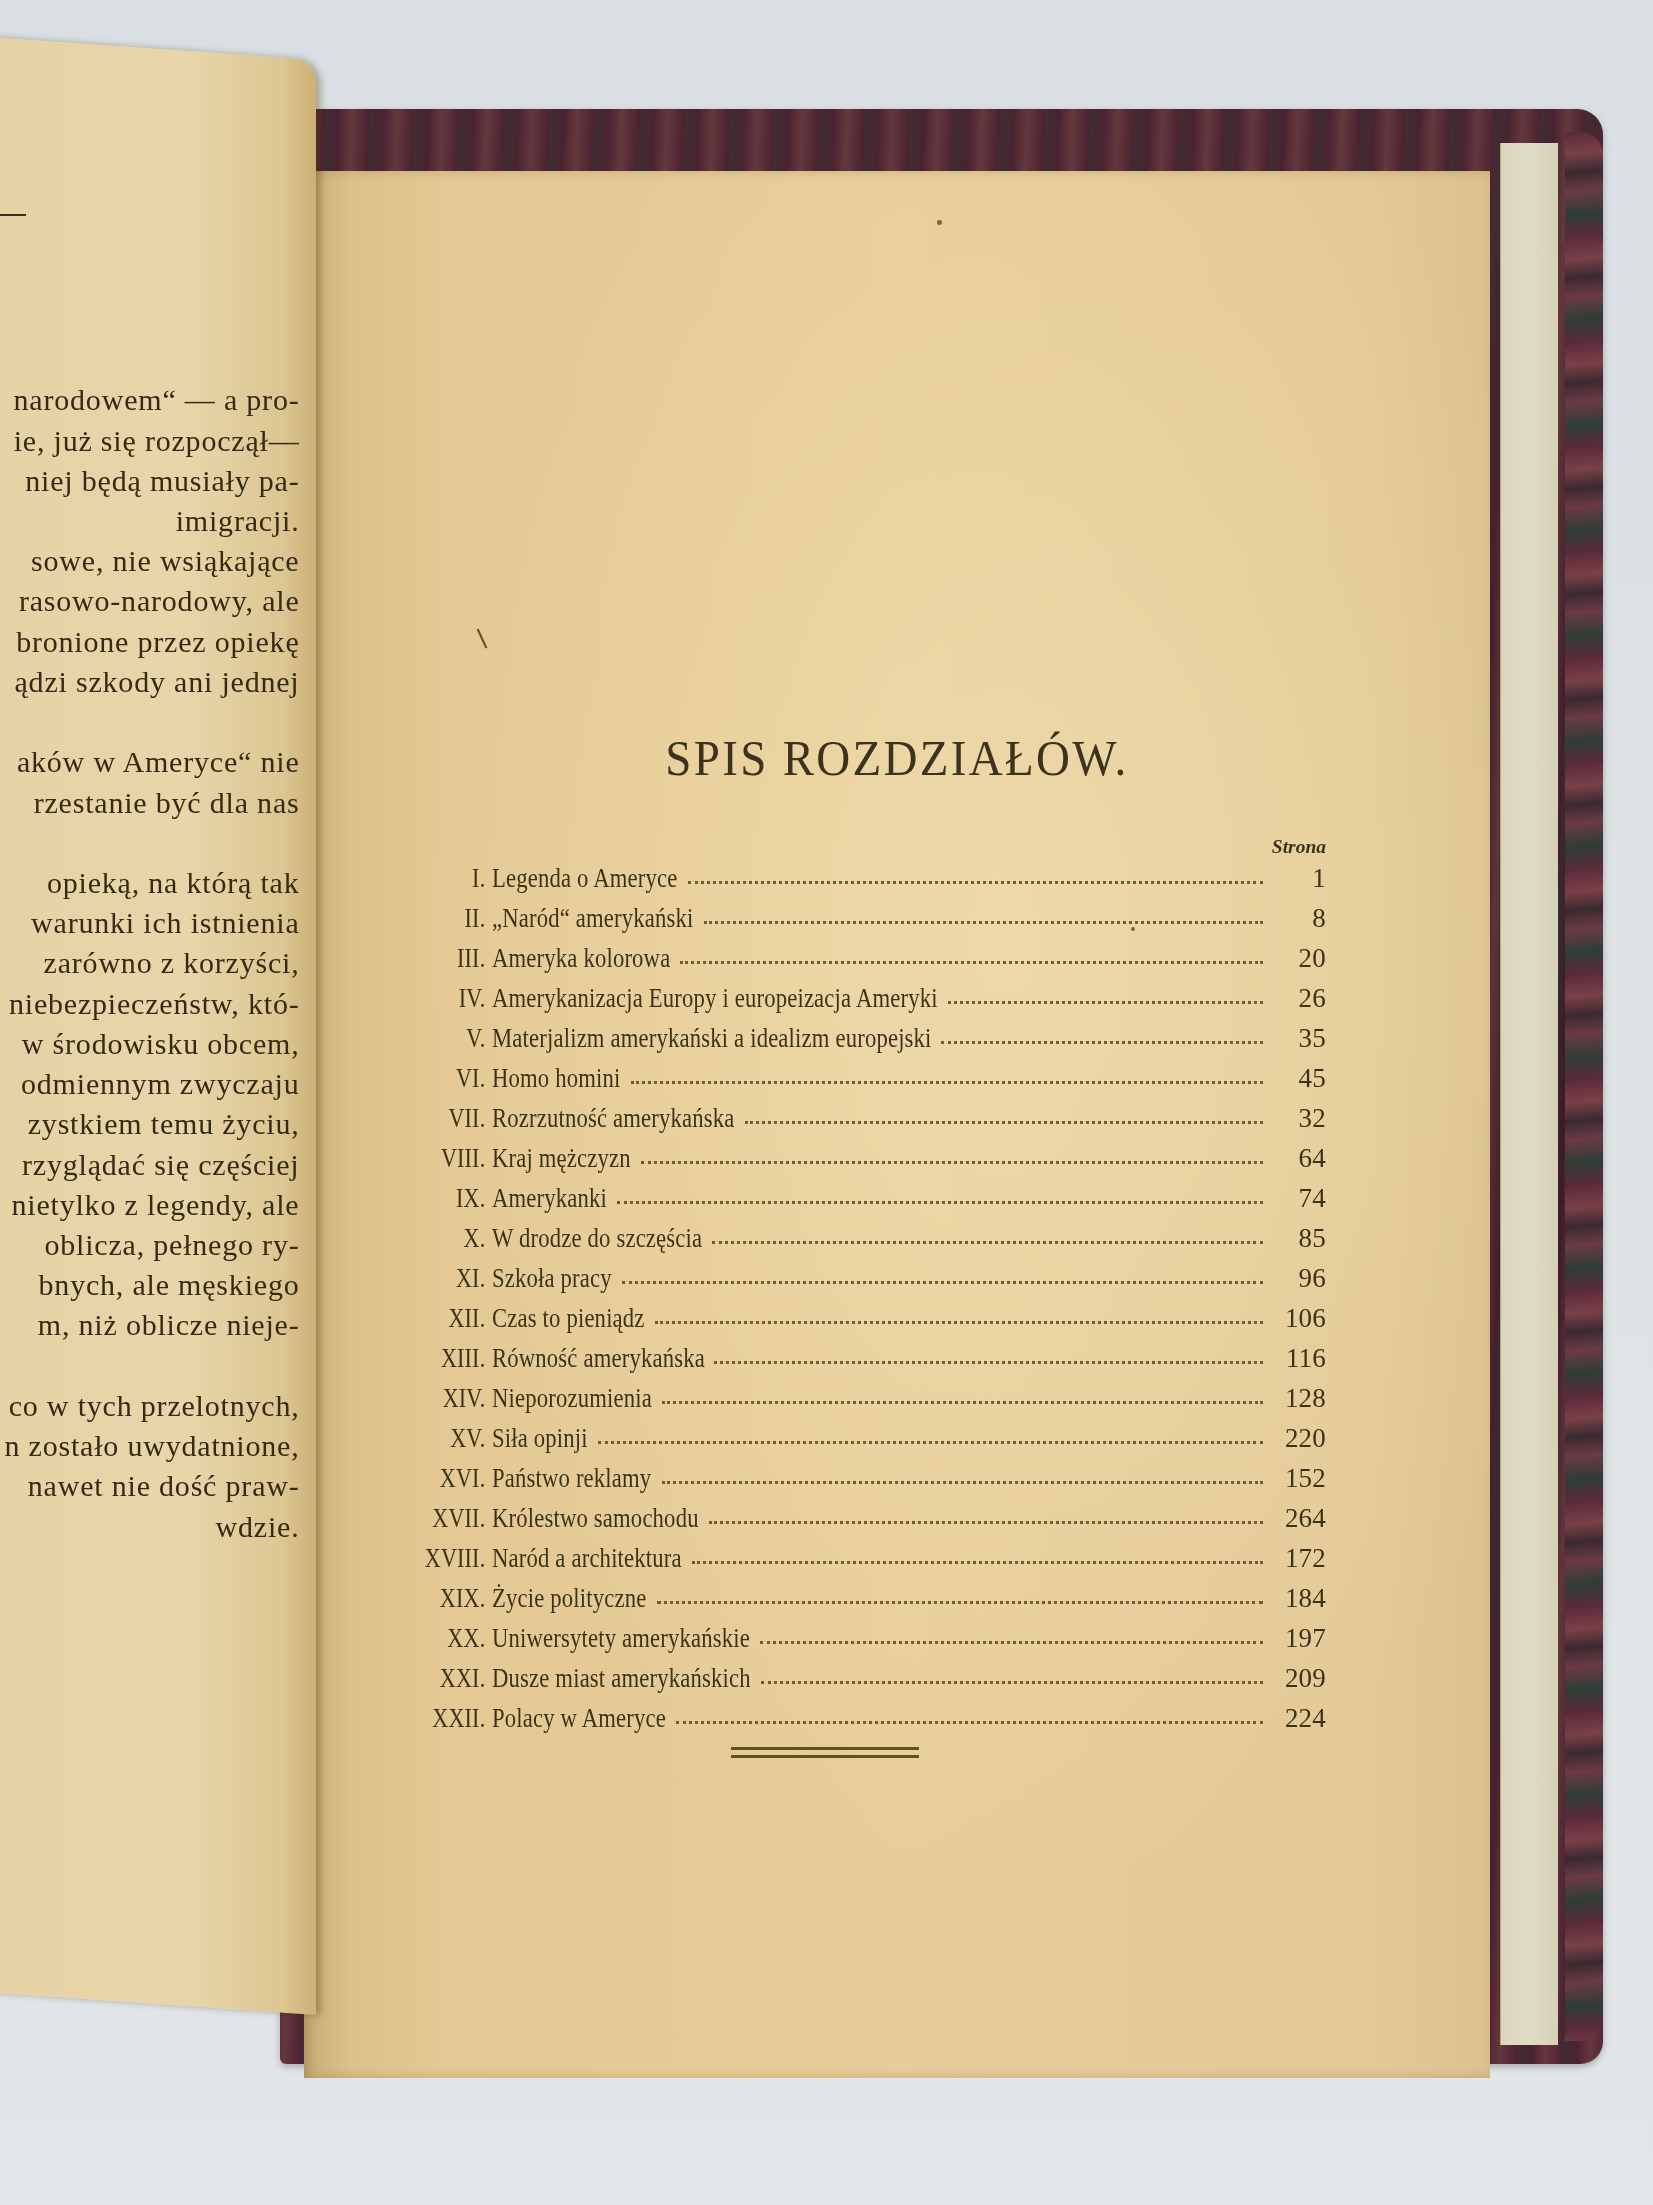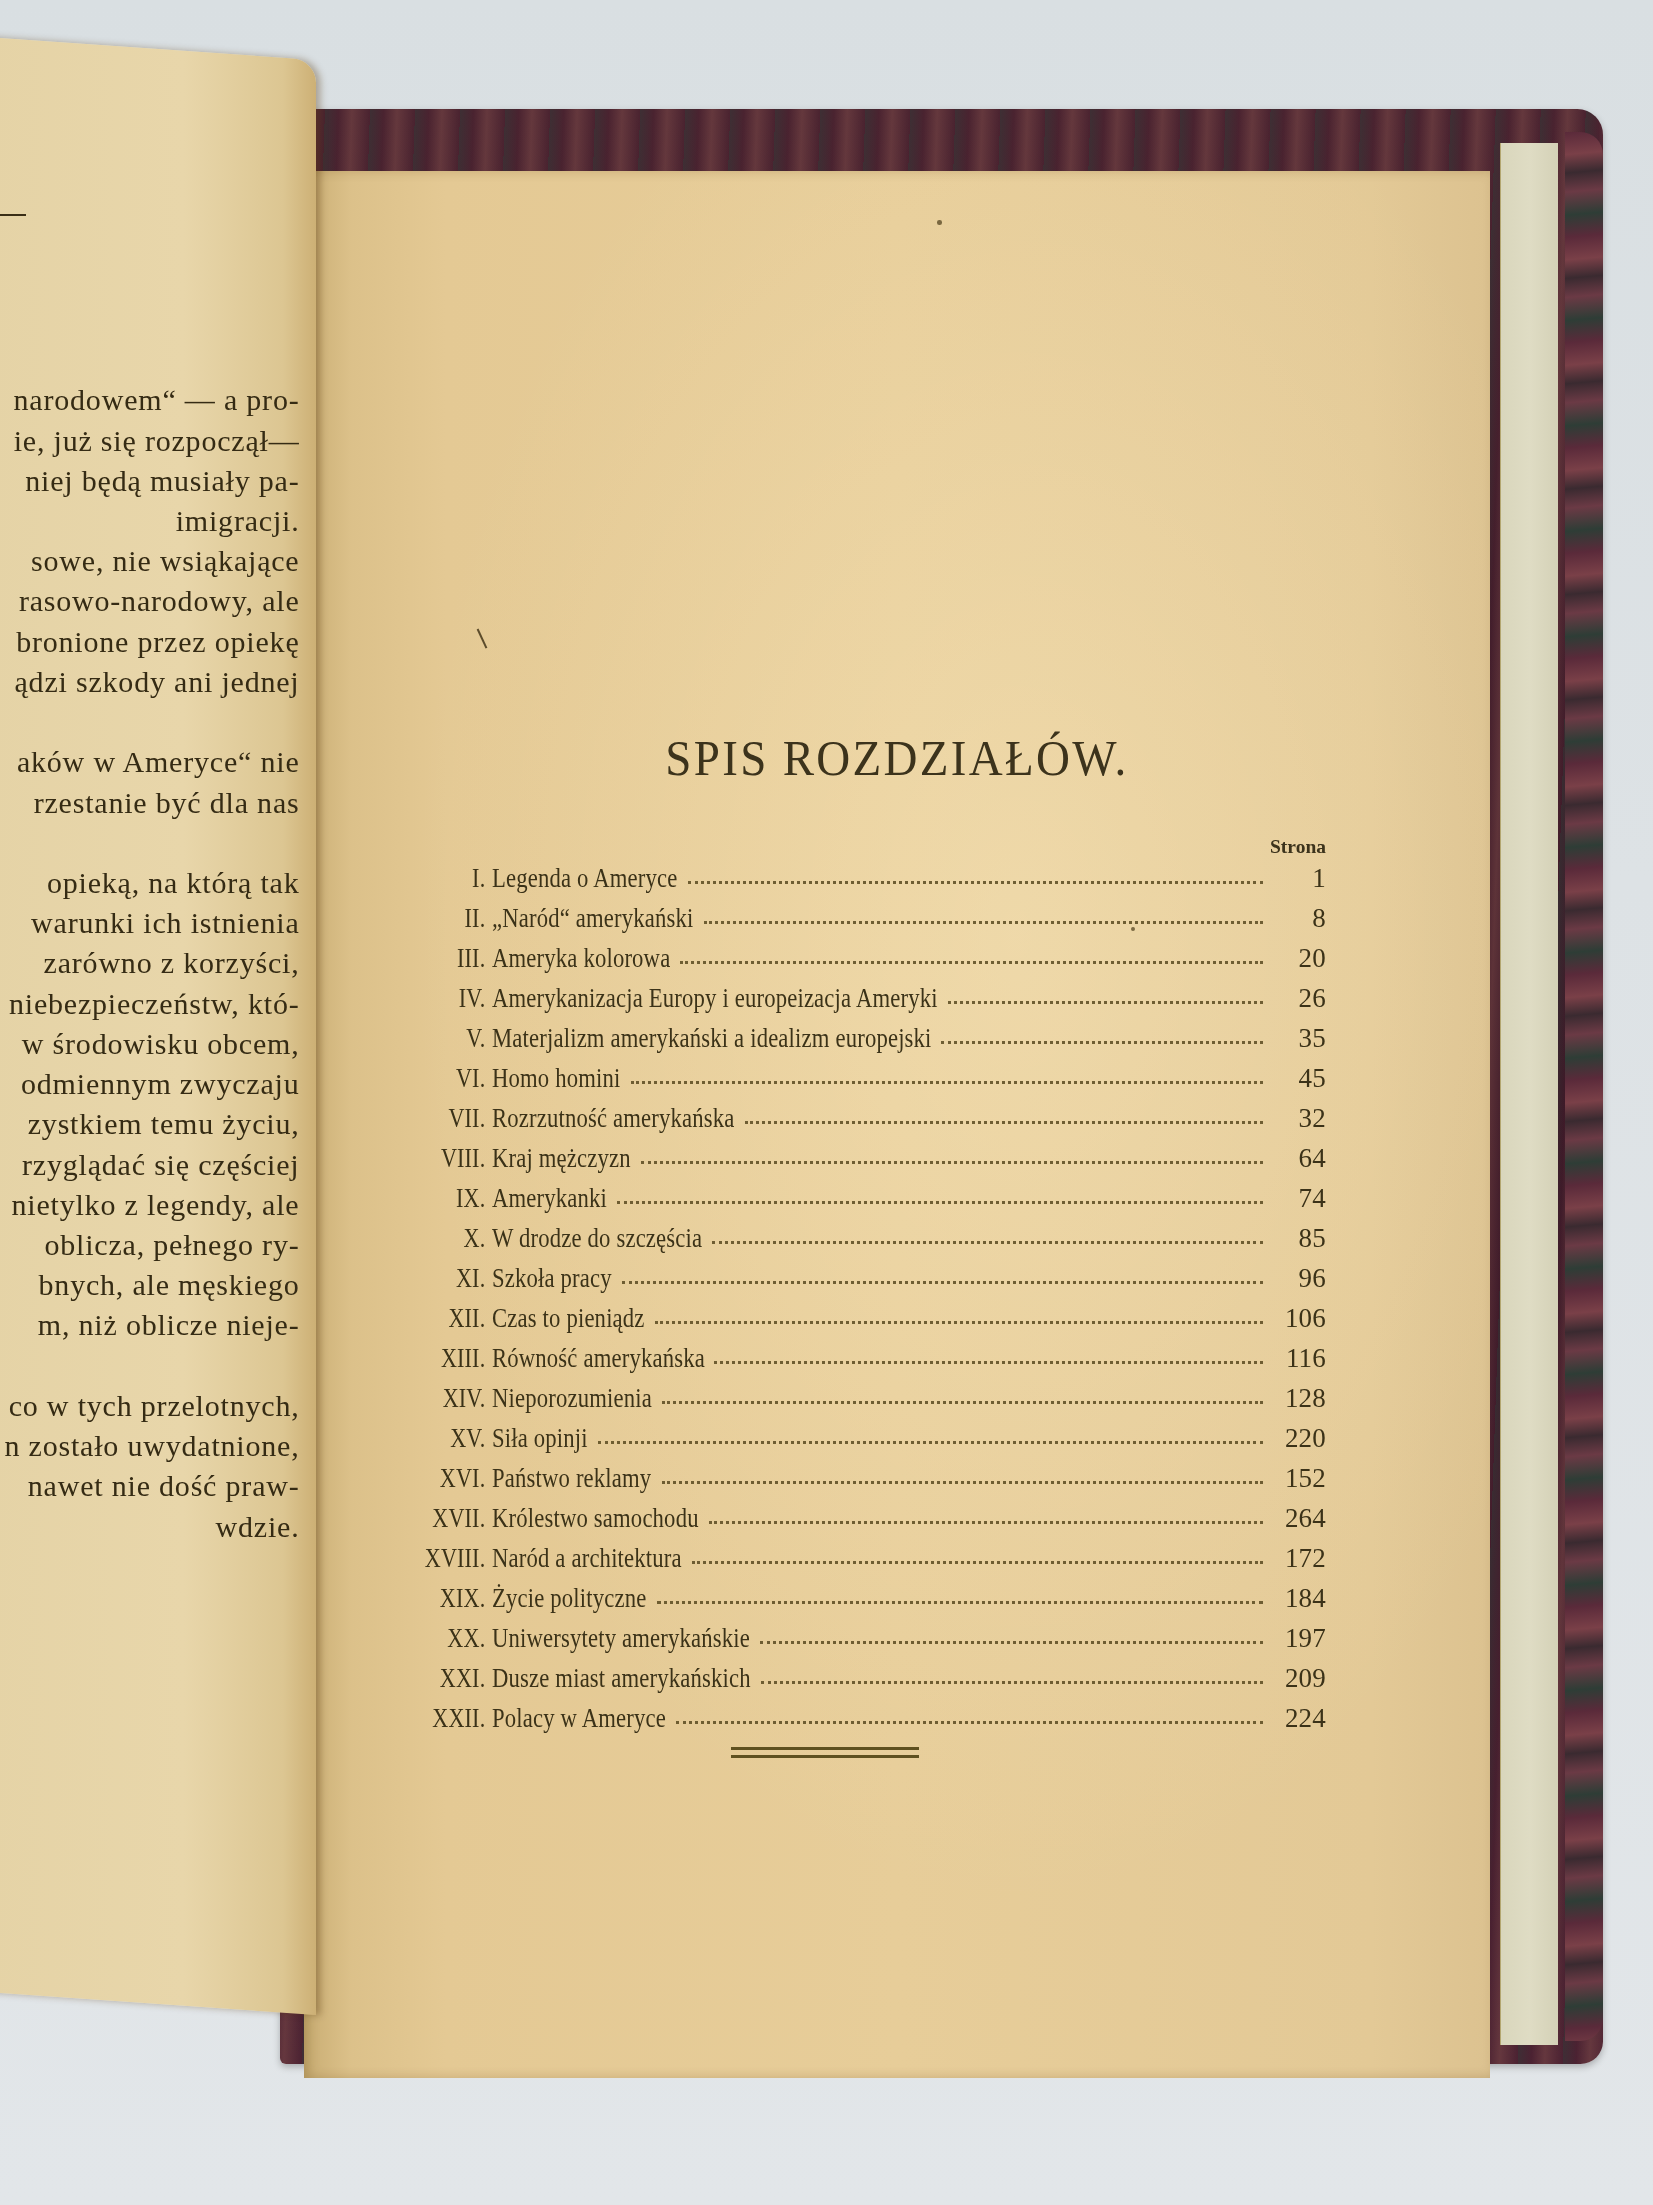--- a/index.html
+++ b/index.html
@@ -80,20 +80,21 @@
     .toc-list {
       position: absolute;
       left: 0;
       width: 992px;
       top: 662px;
       left: 30px;
     }
     .toc-header-row {
       position: relative;
       height: 30px;
+      font-style: italic;
     }
     .strona {
       position: absolute;
       right: 0;
       top: 3px;
       font-family: "Liberation Serif", "DejaVu Serif", serif;
       font-size: 19.5px;
       font-weight: bold;
       color: #3c331c;
     }

